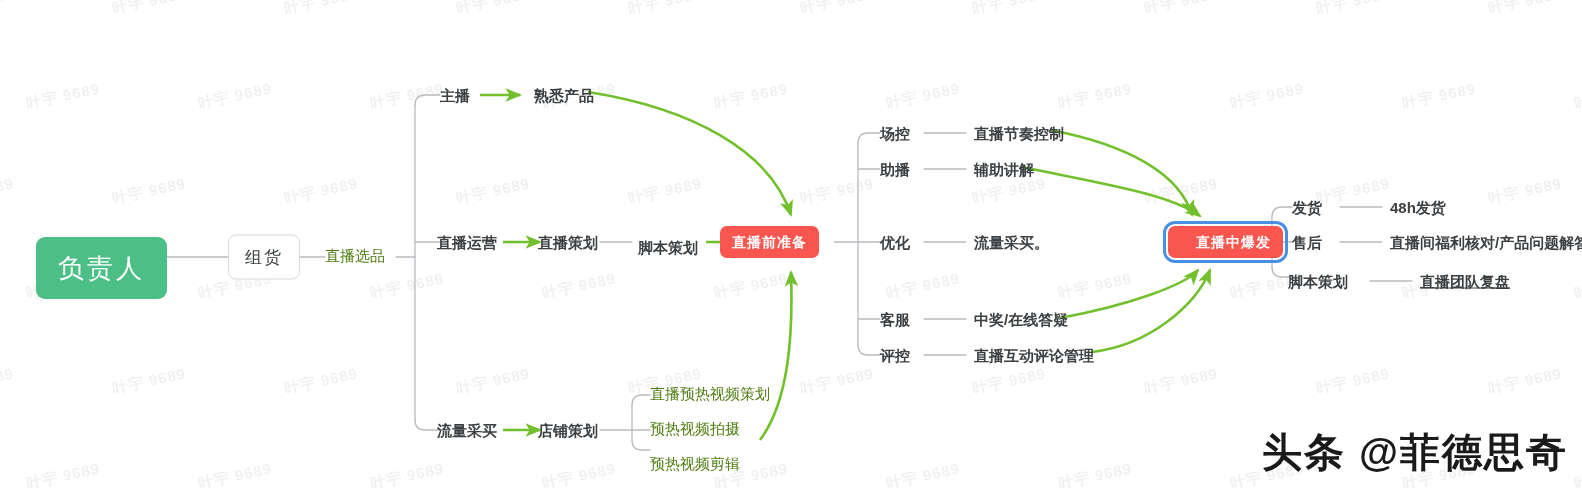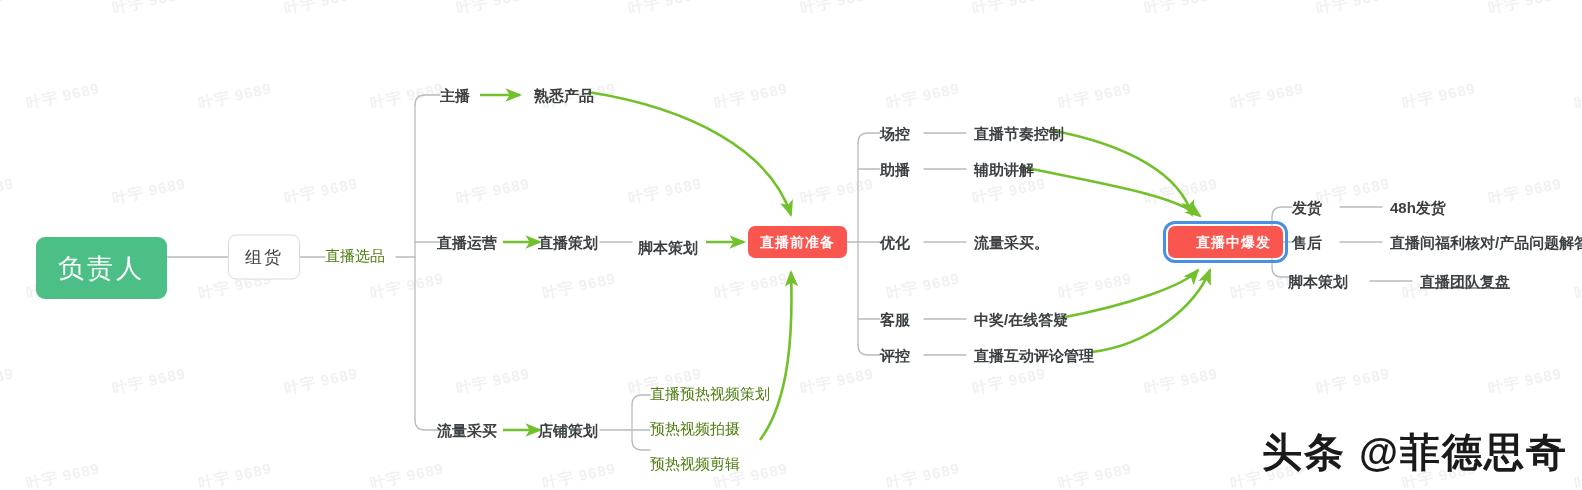--- a/index.html
+++ b/index.html
@@ -266,21 +266,21 @@
   <div class="node bold" style="left:538px; top:242px;">直播策划</div>
   <div class="node bold" style="left:638px; top:240px;margin-top:7px;">脚本策划</div>
 
   <div class="node bold" style="left:437px; top:430px;">流量采买</div>
   <div class="node bold" style="left:538px; top:430px;">店铺策划</div>
 
   <div class="node plain" style="left:650px; top:395px;">直播预热视频策划</div>
   <div class="node plain" style="left:650px; top:430px;">预热视频拍摄</div>
   <div class="node plain" style="left:650px; top:465px;">预热视频剪辑</div>
 
-  <div class="node pill" style="left:748px; top:242px;">直播前准备</div>
+  <div class="node pill" style="left:720px; top:242px;">直播前准备</div>
 
   <div class="node bold" style="left:880px; top:133px;">场控</div>
   <div class="node bold" style="left:974px; top:133px;">直播节奏控制</div>
 
   <div class="node bold" style="left:880px; top:169px;">助播</div>
   <div class="node bold" style="left:974px; top:169px;">辅助讲解</div>
 
   <div class="node bold" style="left:880px; top:242px;">优化</div>
   <div class="node bold" style="left:974px; top:242px;">流量采买。</div>
 

